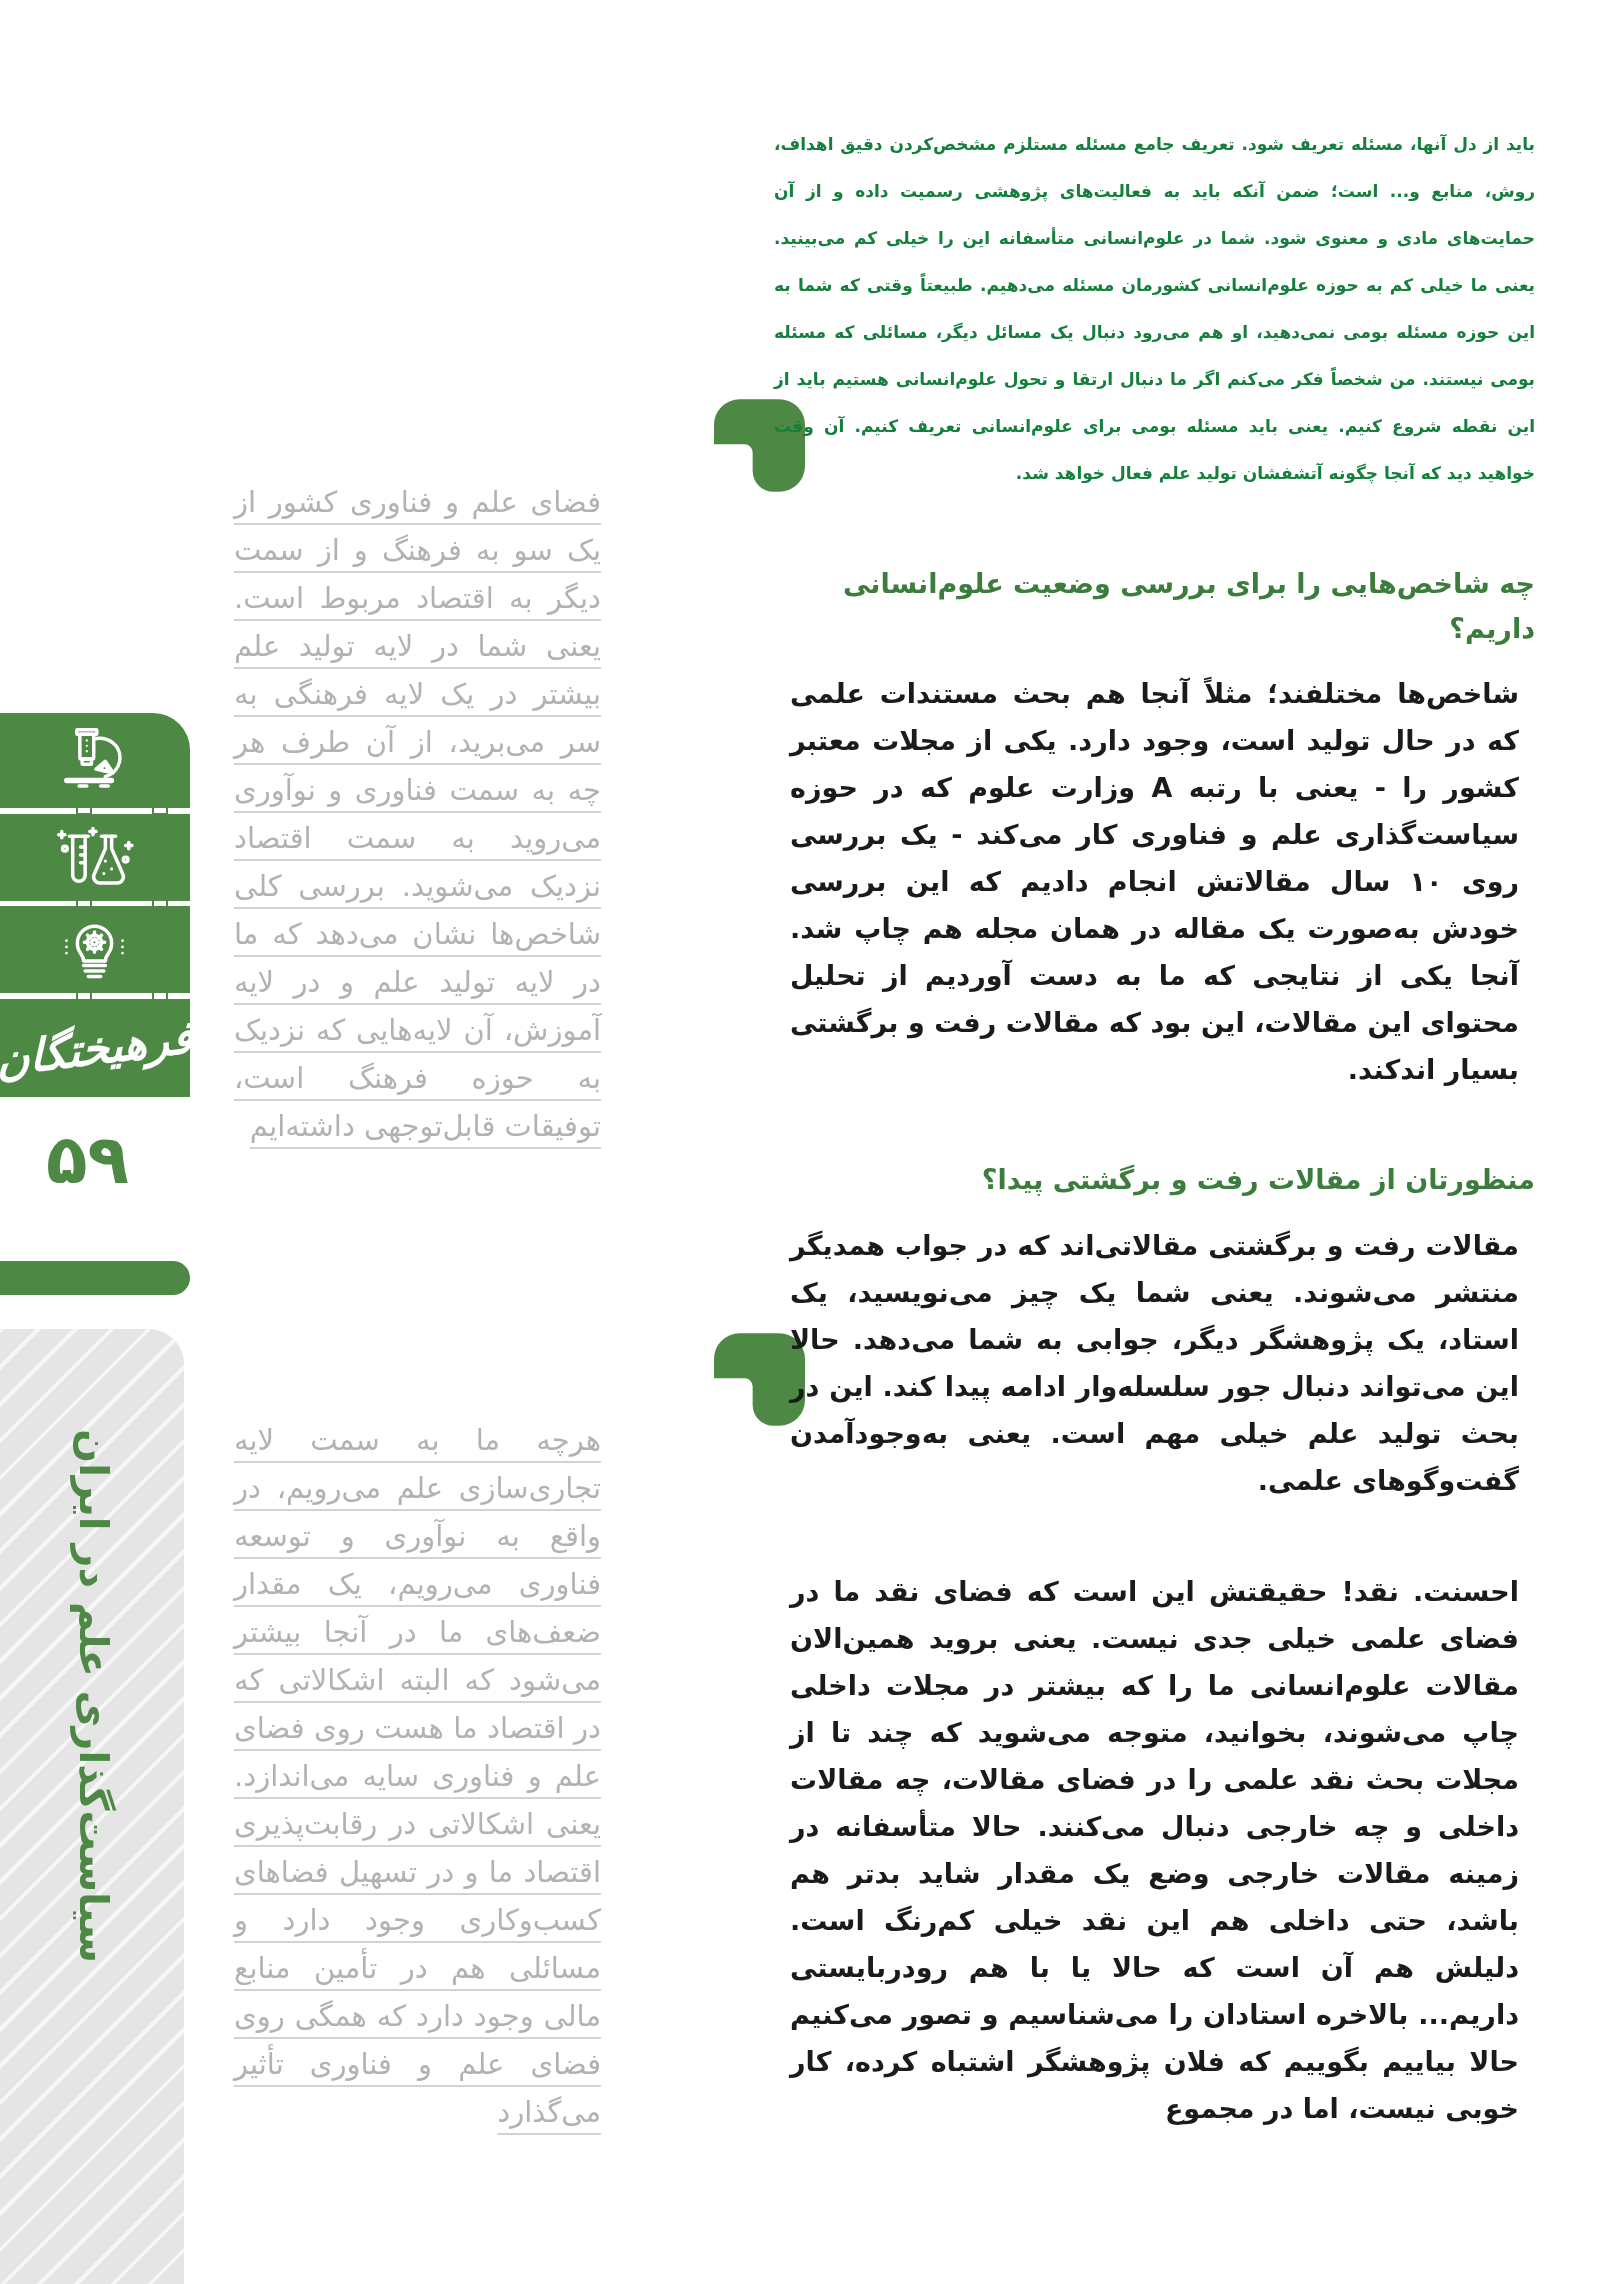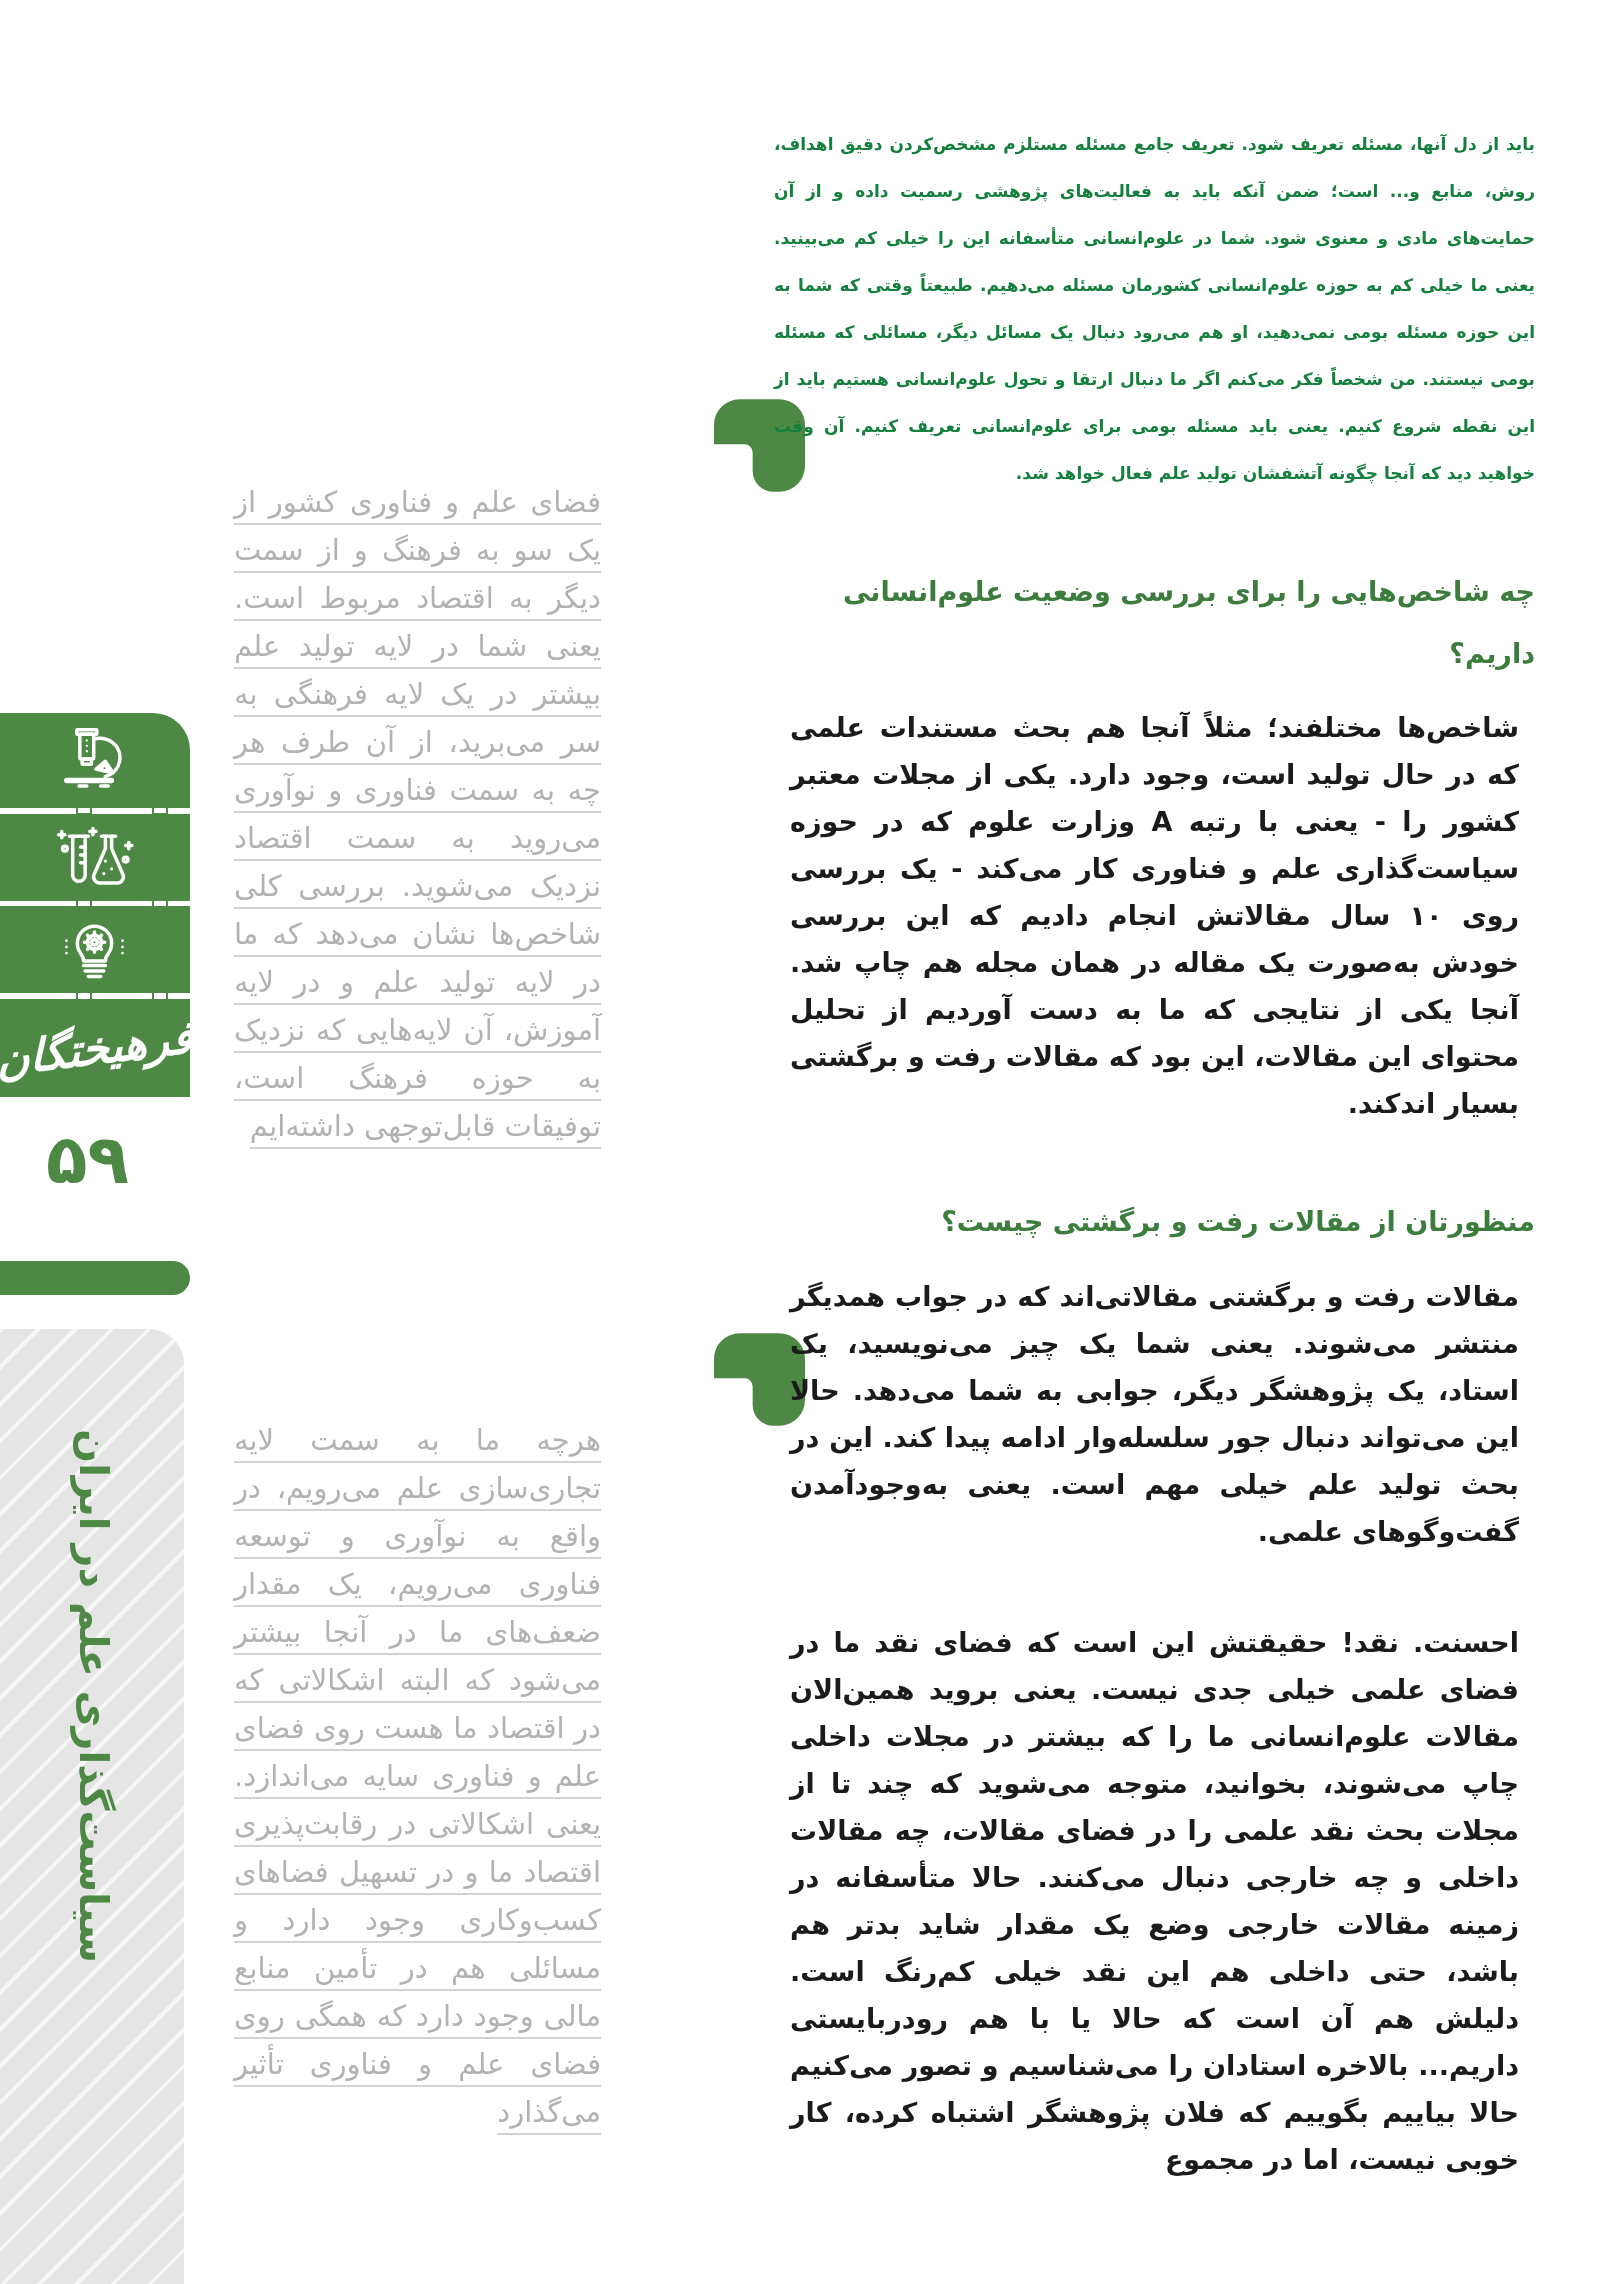--- a/index.html
+++ b/index.html
@@ -17,21 +17,21 @@
     left:775px;top:121px;width:761px;
     direction:rtl;
   }
   .intro{
     font-size:17px;line-height:47px;
     font-weight:700;color:#15803d;
     text-align:justify;margin:0;
   }
   .qa-block{margin-top:64px;}
   .question{
-    font-size:27px;line-height:62px;
+    font-size:27px;line-height:45px;
     font-weight:700;color:#3c7d3e;
     text-align:right;margin:0 0 19.3px 0;
   }
   .answer{
     font-size:27px;line-height:47px;
     font-weight:700;color:#1b1b1b;
     text-align:justify;margin:16px;
   }
 
   
@@ -189,21 +189,21 @@
 
   <div class="main-col">
     <p class="intro">باید از دل آنها، مسئله تعریف شود. تعریف جامع مسئله مستلزم مشخص‌کردن دقیق اهداف، روش، منابع و... است؛ ضمن آنکه باید به فعالیت‌های پژوهشی رسمیت داده و از آن حمایت‌های مادی و معنوی شود. شما در علوم‌انسانی متأسفانه این را خیلی کم می‌بینید. یعنی ما خیلی کم به حوزه علوم‌انسانی کشورمان مسئله می‌دهیم. طبیعتاً وقتی که شما به این حوزه مسئله بومی نمی‌دهید، او هم می‌رود دنبال یک مسائل دیگر، مسائلی که مسئله بومی نیستند. من شخصاً فکر می‌کنم اگر ما دنبال ارتقا و تحول علوم‌انسانی هستیم باید از این نقطه شروع کنیم. یعنی باید مسئله بومی برای علوم‌انسانی تعریف کنیم. آن وقت خواهید دید که آنجا چگونه آتشفشان تولید علم فعال خواهد شد.</p>
 
     <div class="qa-block">
       <p class="question">چه شاخص‌هایی را برای بررسی وضعیت علوم‌انسانی داریم؟</p>
       <p class="answer">شاخص‌ها مختلفند؛ مثلاً آنجا هم بحث مستندات علمی که در حال تولید است، وجود دارد. یکی از مجلات معتبر کشور را - یعنی با رتبه A وزارت علوم که در حوزه سیاست‌گذاری علم و فناوری کار می‌کند - یک بررسی روی ۱۰ سال مقالاتش انجام دادیم که این بررسی خودش به‌صورت یک مقاله در همان مجله هم چاپ شد. آنجا یکی از نتایجی که ما به دست آوردیم از تحلیل محتوای این مقالات، این بود که مقالات رفت و برگشتی بسیار اندکند.</p>
     </div>
 
     <div class="qa-block">
-      <p class="question">منظورتان از مقالات رفت و برگشتی چیست؟</p>
+      <p class="question">منظورتان از مقالات رفت و برگشتی پیدا؟</p>
       <p class="answer">مقالات رفت و برگشتی مقالاتی‌اند که در جواب همدیگر منتشر می‌شوند. یعنی شما یک چیز می‌نویسید، یک استاد، یک پژوهشگر دیگر، جوابی به شما می‌دهد. حالا این می‌تواند دنبال جور سلسله‌وار ادامه پیدا کند. این در بحث تولید علم خیلی مهم است. یعنی به‌وجودآمدن گفت‌وگوهای علمی.</p>
     </div>
 
     <div class="qa-block">
       <p class="answer">احسنت. نقد! حقیقتش این است که فضای نقد ما در فضای علمی خیلی جدی نیست. یعنی بروید همین‌الان مقالات علوم‌انسانی ما را که بیشتر در مجلات داخلی چاپ می‌شوند، بخوانید، متوجه می‌شوید که چند تا از مجلات بحث نقد علمی را در فضای مقالات، چه مقالات داخلی و چه خارجی دنبال می‌کنند. حالا متأسفانه در زمینه مقالات خارجی وضع یک مقدار شاید بدتر هم باشد، حتی داخلی هم این نقد خیلی کم‌رنگ است. دلیلش هم آن است که حالا یا با هم رودربایستی داریم... بالاخره استادان را می‌شناسیم و تصور می‌کنیم حالا بیاییم بگوییم که فلان پژوهشگر اشتباه کرده، کار خوبی نیست، اما در مجموع</p>
     </div>
   </div>
 
 </div>
 

